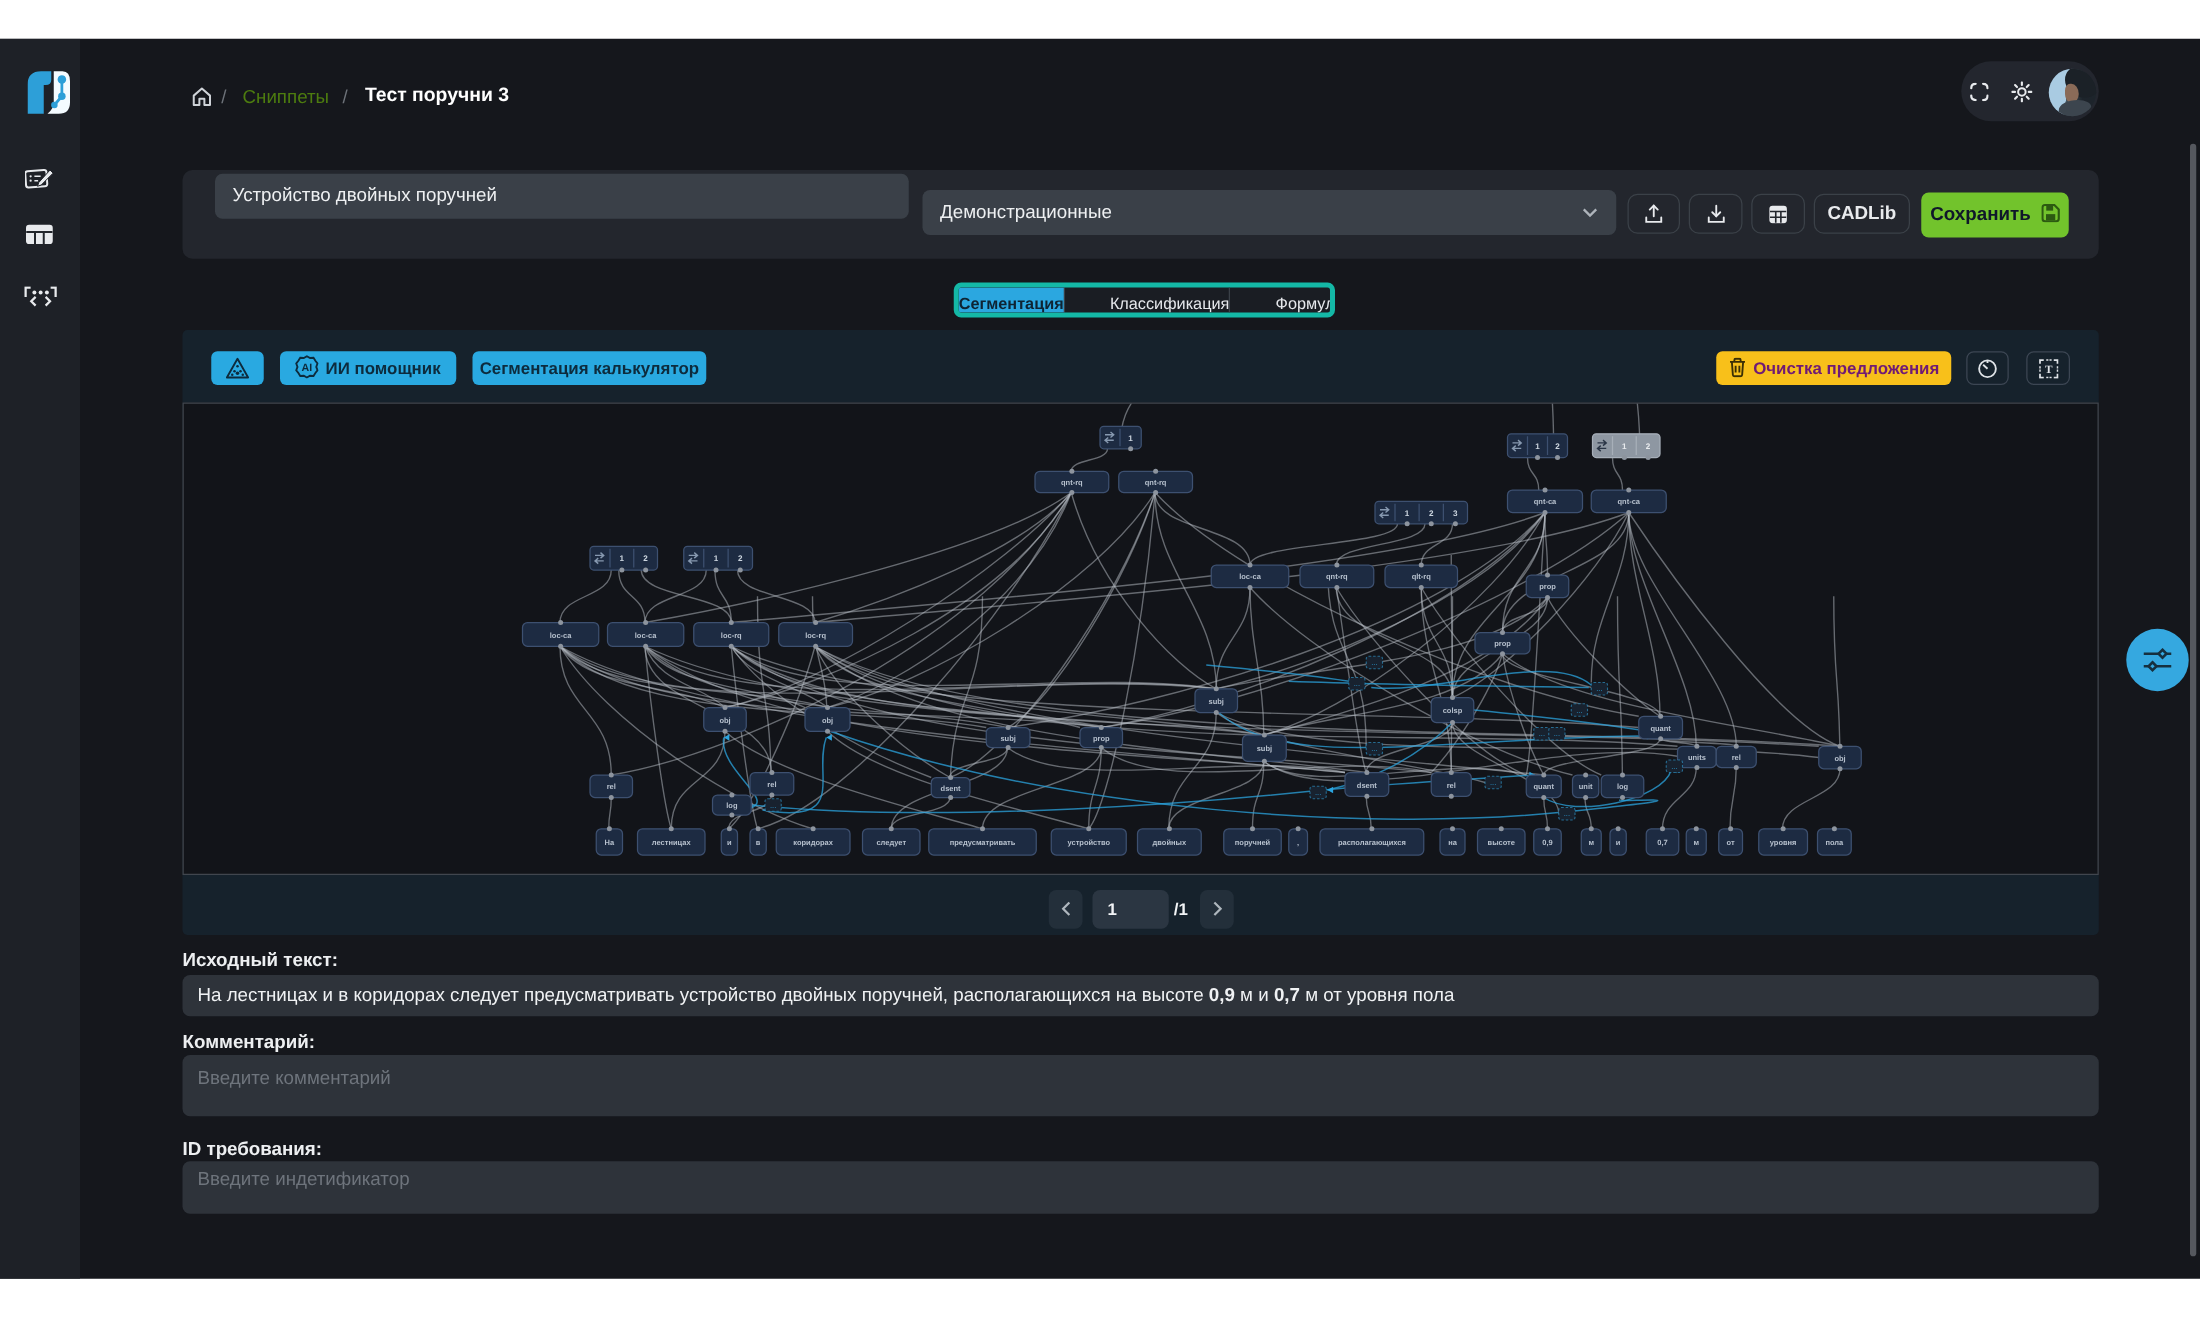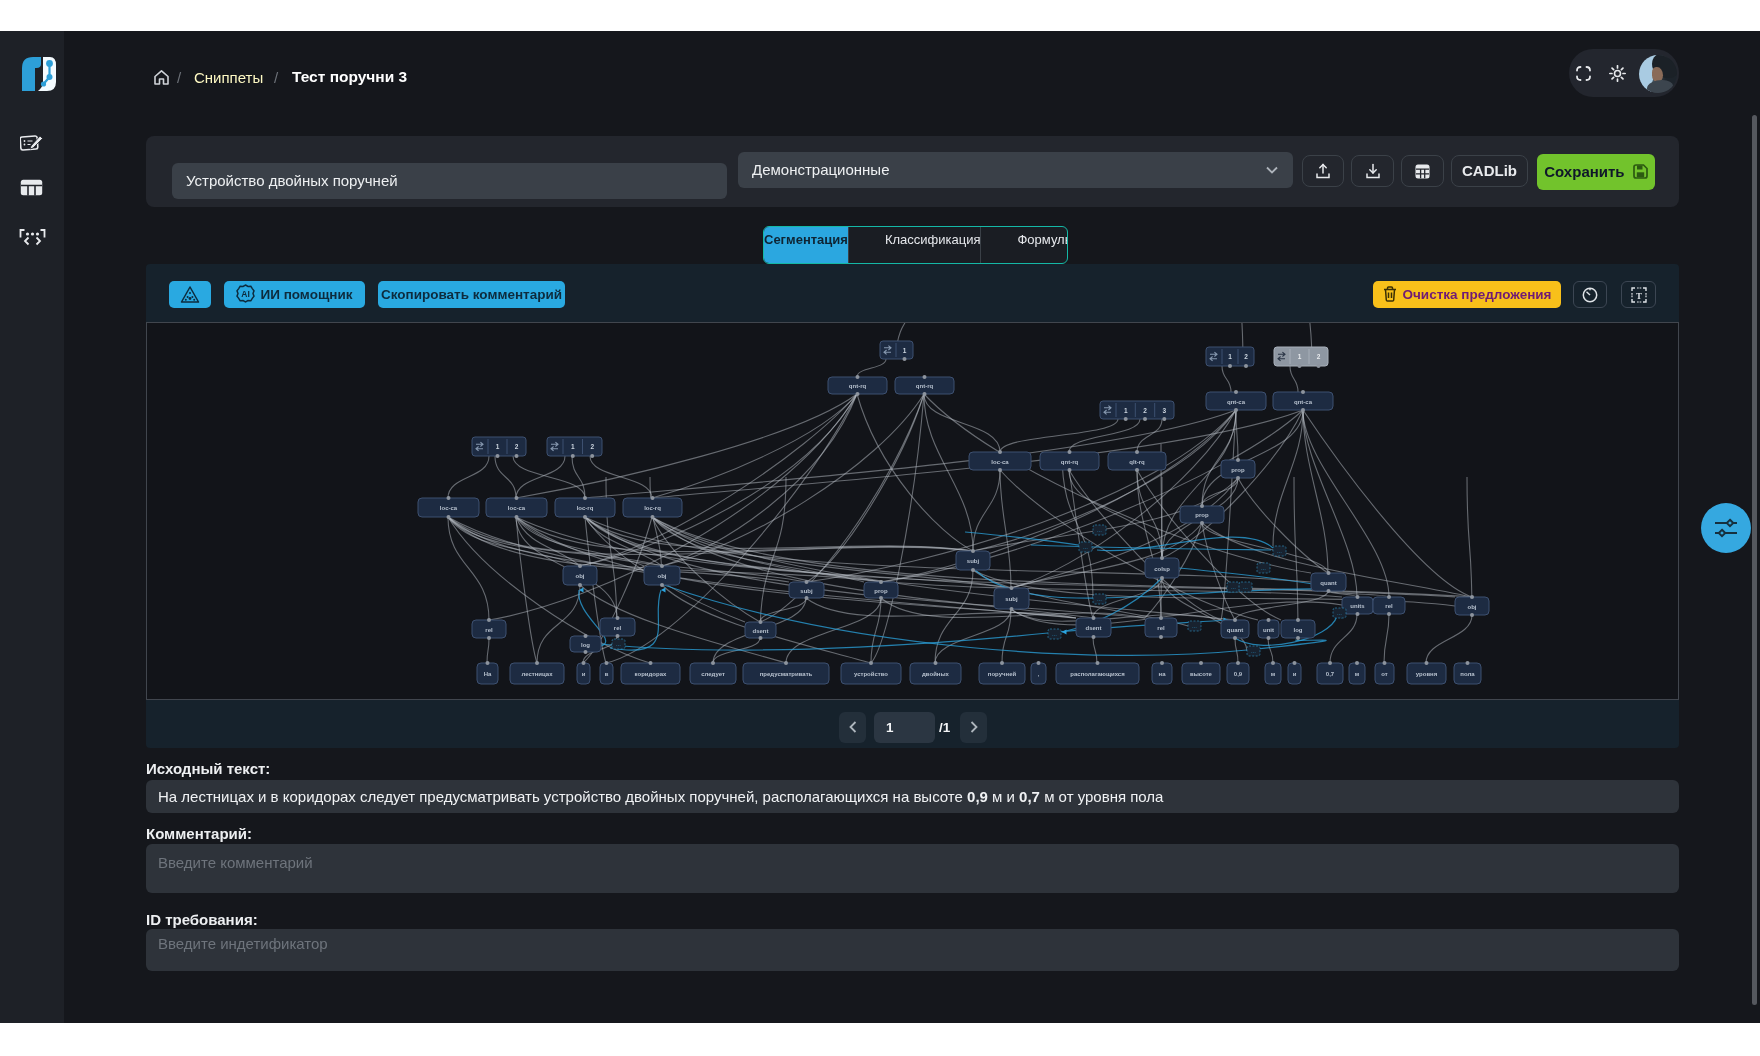--- a/index.html
+++ b/index.html
@@ -5,21 +5,21 @@
   * { margin:0; padding:0; box-sizing:border-box; }
   html,body { width:1760px; height:1056px; background:#ffffff; font-family:"Liberation Sans", sans-serif; overflow:hidden; }
   .app { position:absolute; left:0; top:31px; width:1760px; height:992px; background:#15171c; overflow:hidden; }
   .sidebar { position:absolute; left:0; top:0; width:64px; height:992px; background:#1e2127; }
   .abs { position:absolute; }
   
   .card { position:absolute; left:146px; top:105px; width:1533px; height:71px; background:#23262d; border-radius:8px; }
   .tinput { position:absolute; background:#3a4048; border-radius:6px; color:#eef0f2; font-size:15px; line-height:36px; padding:0 14px; white-space:nowrap; }
   .obtn { position:absolute; border:1px solid #3b4148; border-radius:8px; top:124px; height:32px; background:#23262d; color:#e8eaed; text-align:center; }
   
-  .tabs { position:absolute; left:763px; top:195px; width:305px; height:38px; border:1px solid #14b8a6; border-radius:6px; background:#1a1d23; display:flex; overflow:hidden;gap:36px; }
+  .tabs { position:absolute; left:763px; top:195px; width:305px; height:28px; border:4px solid #14b8a6; border-radius:6px; background:#1a1d23; display:flex; overflow:hidden;gap:36px; }
   .tab { font-size:13px; color:#e6e8ec; line-height:26px; text-align:center; border-right:1px solid #3a4047; }
   .tab.active { background:#2ba7e0; color:#0e2433; font-weight:bold; }
   
   .panel { position:absolute; left:146px; top:233px; width:1533px; height:484px; background:#16222c; border-radius:4px; }
   .bluebtn { position:absolute; top:17px; height:27px; background:#29a9e1; border-radius:5px; color:#0d2b3d; font-size:13.5px; font-weight:bold; line-height:27px; text-align:center; }
   .graphbox { position:absolute; left:0px; top:58px; width:1533px; height:378px; background:#121419; border:1px solid #41464e; }
   .pgbar { position:absolute; left:0; top:436px; width:1533px; height:48px; }
   .pgbtn { position:absolute; top:12px; width:27px; height:31px; background:#232f3a; border-radius:6px; color:#aeb6bd; text-align:center; line-height:31px; font-size:13px; }
   
   .lbl { position:absolute; left:146px; color:#edeff1; font-size:15px; font-weight:bold; }
@@ -64,21 +64,21 @@
           <circle cx="13.5" cy="5" r="1.6"></circle>
           <circle cx="18.5" cy="5" r="1.6"></circle>
         </g>
     </svg>
   </div>
 
   <svg class="abs" style="left:153px; top:38px;" width="17" height="17" viewBox="0 0 17 17">
     <path d="M2 7.5 L8.5 1.8 L15 7.5 V15 H10.5 V10 H6.5 V15 H2 Z" fill="none" stroke="#cfd3d8" stroke-width="1.6" stroke-linejoin="round"></path>
   </svg>
   <div class="abs" style="left:177px; top:38px; font-size:15px; color:#6d7279;">/</div>
-  <div class="abs" style="left:194px; top:38px; font-size:15px; color:#fef9c3;">Сниппеты</div>
+  <div class="abs" style="left:194px; top:38px; font-size:15px; color:#4d7c0f;">Сниппеты</div>
   <div class="abs" style="left:274px; top:38px; font-size:15px; color:#6d7279;">/</div>
   <div class="abs" style="left:292px; top:37px; font-size:15.5px; color:#ffffff; font-weight:bold;">Тест поручни 3</div>
   <div class="abs" style="left:1569px; top:18px; width:110px; height:48px; background:#23262e; border-radius:24px;"></div>
   <svg class="abs" style="left:1576px; top:35px;" width="15" height="15" viewBox="0 0 15 15">
     <g stroke="#e8eaed" stroke-width="1.8" fill="none" stroke-linecap="round">
       <path d="M1 4.5 Q1 1 4.5 1"></path>
         <path d="M10.5 1 Q14 1 14 4.5"></path>
       <path d="M14 10.5 Q14 14 10.5 14"></path>
         <path d="M4.5 14 Q1 14 1 10.5"></path>
     </g>
@@ -90,21 +90,21 @@
     </g>
   </svg>
   <div class="abs" style="left:1639px; top:24px; width:38px; height:38px; border-radius:50%; overflow:hidden; background:linear-gradient(100deg,#a9cbe2 0%,#a9cbe2 40%,#46555f 41%,#1d242b 70%);">
     <div class="abs" style="left:13px; top:-3px; width:28px; height:26px; background:#1b2127; border-radius:50% 50% 45% 60%;"></div>
     <div class="abs" style="left:13px; top:12px; width:11px; height:15px; background:#8a6b58; border-radius:40% 60% 50% 50%;"></div>
     <div class="abs" style="left:8px; top:25px; width:26px; height:14px; background:#3c454e; border-radius:60% 40% 0 0;"></div>
   </div>
 
   <div class="card"></div>
 
-  <div class="tinput" style="left:172px; top:132px; width:555px; height:36px; line-height:36px;">Устройство двойных поручней</div>
+  <div class="tinput" style="left:172px; top:108px; width:555px; height:36px; line-height:36px;">Устройство двойных поручней</div>
   <div class="tinput" style="left:738px; top:121px; width:555px; height:36px; line-height:36px;">Демонстрационные</div>
   <svg class="abs" style="left:1266px; top:135px;" width="12" height="8" viewBox="0 0 12 8">
       <path d="M1 1.5 L6 6.5 L11 1.5" stroke="#aeb4bb" stroke-width="1.8" fill="none"></path>
     </svg>
   <div class="obtn" style="left:1302px; width:42px;">
     <svg style="margin-top:7px;" width="16" height="17" viewBox="0 0 16 17">
       <g stroke="#e8eaed" stroke-width="1.5" fill="none" stroke-linecap="round">
         <path d="M2 11 v3.5 h12 V11"></path>
           <path d="M8 1.5 V10"></path>
           <path d="M4.8 4.7 L8 1.5 L11.2 4.7"></path>
@@ -153,21 +153,21 @@
             <circle cx="5.8" cy="14.8" r="1"></circle>
             <circle cx="14.2" cy="14.8" r="1"></circle>
           </g>
       </svg>
     </div>
     <div class="bluebtn" style="left:78px; width:141px;">
       <svg style="vertical-align:-4px; margin-right:5px;" width="19" height="19" viewBox="0 0 19 19">
         <path d="M9.5 1 L12 2.4 L14.8 2.2 L16.3 4.6 L18 6.8 L17 9.5 L18 12.2 L16.3 14.4 L14.8 16.8 L12 16.6 L9.5 18 L7 16.6 L4.2 16.8 L2.7 14.4 L1 12.2 L2 9.5 L1 6.8 L2.7 4.6 L4.2 2.2 L7 2.4 Z" fill="none" stroke="#0d2b3d" stroke-width="1.5"></path>
         <text x="9.5" y="12.5" text-anchor="middle" font-size="8.5" font-weight="bold" fill="#0d2b3d" font-family="Liberation Sans">AI</text>
       </svg>ИИ помощник</div>
-    <div class="bluebtn" style="left:232px; width:187px;">Скопировать комментарий</div>
+    <div class="bluebtn" style="left:232px; width:187px;">Сегментация калькулятор</div>
     <div class="abs" style="left:1227px; top:17px; width:188px; height:27px; background:#f8c01a; border-radius:5px; color:#701a75; font-size:13.5px; font-weight:bold; line-height:27px; text-align:center;">
       <svg style="vertical-align:-3px; margin-right:6px;" width="14" height="16" viewBox="0 0 14 16">
         <g stroke="#3a2f05" stroke-width="1.5" fill="none">
           <path d="M1 3.5 h12"></path>
             <path d="M4.5 3.5 V2 Q4.5 1 5.5 1 h3 Q9.5 1 9.5 2 v1.5"></path>
           <path d="M2.5 3.5 L3.3 14 Q3.4 15 4.4 15 h5.2 Q10.6 15 10.7 14 L11.5 3.5"></path>
           <path d="M5.5 6.5 v5.5 M8.5 6.5 v5.5"></path>
         </g>
       </svg>Очистка предложения</div>
     <div class="abs" style="left:1427px; top:17px; width:34px; height:27px; border:1px solid #3c4653; border-radius:6px;">

